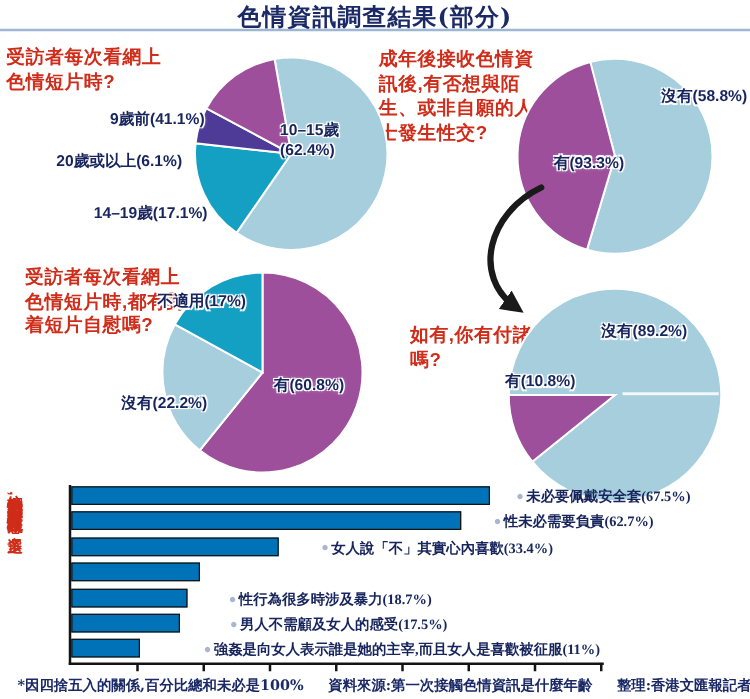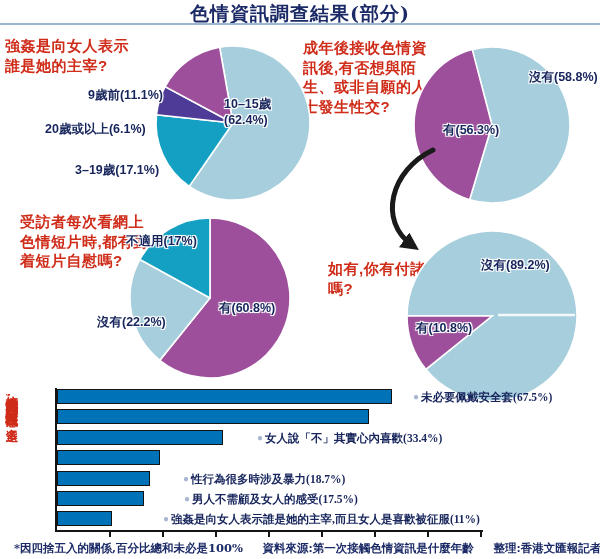--- a/index.html
+++ b/index.html
@@ -37,21 +37,21 @@
   .footer span{margin-right:16px;font-weight:bold;}
 </style>
 </head>
 <body>
 
 <div class="page">
 
   <div class="title">色情資訊調查結果(部分)</div>
   <div class="title-rule"></div>
 
-  <div class="question" id="q1">強姦是向女人表示誰是她的主宰?</div>
+  <div class="question" id="q1">受訪者每次看網上色情短片時?</div>
   <div class="question" id="q2">成年後接收色情資訊後,有否想與陌生、或非自願的人士發生性交?</div>
   <div class="question" id="q3">受訪者每次看網上色情短片時,都有對着短片自慰嗎?</div>
   <div class="question" id="q4">如有,你有付諸行動嗎?</div>
 
   <svg id="pies-svg" width="600" height="559" viewBox="0 0 600 559">
     <defs>
       <marker id="ah" viewBox="0 0 10 10" refX="6" refY="5" markerWidth="3.6" markerHeight="3.6" orient="auto-start-reverse">
         <path d="M0,0 L10,5 L0,10 z" fill="#1a1a1a"></path>
       </marker>
     </defs>
@@ -70,30 +70,30 @@
         <line x1="498" y1="315" x2="575" y2="315" stroke="rgba(255,255,255,0.85)" stroke-width="2.5"></line>
       </g>
     <path d="M433,150 C391,170 377,221 413,246" stroke="#1a1a1a" stroke-width="5" fill="none" stroke-linecap="round" marker-end="url(#ah)"></path>
   </svg>
 
   <div id="pie-labels">
       <div class="pie-label two" style="left: 224px; top: 96px; width: 72px;">
         <div>10–15歲</div>
         <div>(62.4%)</div>
       </div>
-      <div class="pie-label" style="left: 75px; top: 162px;">3–19歲(17.1%)</div>
+      <div class="pie-label" style="left: 75px; top: 162px;">14–19歲(17.1%)</div>
       <div class="pie-label" style="left: 45px; top: 121px;">20歲或以上(6.1%)</div>
-      <div class="pie-label" style="left: 88px; top: 87px;">9歲前(11.1%)</div>
+      <div class="pie-label" style="left: 88px; top: 87px;">9歲前(41.1%)</div>
       <div class="pie-label" style="left: 497px; top: 69px; padding-left: 32px;">沒有(58.8%)</div>
-      <div class="pie-label" style="left: 443px; top: 122px;">有(56.3%)</div>
+      <div class="pie-label" style="left: 443px; top: 122px;">有(93.3%)</div>
       <div class="pie-label" style="left: 219px; top: 300px;">有(60.8%)</div>
       <div class="pie-label" style="left: 97px; top: 314px;">沒有(22.2%)</div>
       <div class="pie-label" style="left: 126px; top: 233px;">不適用(17%)</div>
       <div class="pie-label" style="left: 481px; top: 257px;">沒有(89.2%)</div>
-      <div class="pie-label" style="left: 404px; top: 320px; margin-left: 12px;">有(10.8%)</div>
+      <div class="pie-label" style="left: 404px; top: 297px;">有(10.8%)</div>
     </div>
 
   <div class="v-question">接觸色情資訊後,有什麼錯誤性觀念?(多選)</div>
 
   <div class="y-axis"></div>
   <div class="x-axis"></div>
   <div id="ticks">
       <div class="tick" style="left: 109px;"></div>
       <div class="tick" style="left: 162px;"></div>
       <div class="tick" style="left: 215px;"></div>
@@ -104,20 +104,21 @@
       <div class="tick" style="left: 480px;"></div>
     </div>
 
   <div class="barchart" id="barchart">
       <div class="bar-row" style="top: 0px; width: 540px;">
         <div class="bar-rect" style="width: 335px;"></div>
         <div class="bar-label" style="left: 356px;"><span class="bullet">●</span>未必要佩戴安全套(67.5%)</div>
       </div>
       <div class="bar-row" style="top: 20px; width: 540px;">
         <div class="bar-rect" style="width: 312px;"></div>
+        <div class="bar-label" style="left: 338px;"><span class="bullet">●</span>性未必需要負責(62.7%)</div>
       </div>
       <div class="bar-row" style="top: 41px; width: 540px;">
         <div class="bar-rect" style="width: 166px;"></div>
         <div class="bar-label" style="left: 200px;"><span class="bullet">●</span>女人說「不」其實心內喜歡(33.4%)</div>
       </div>
       <div class="bar-row" style="top: 61px; width: 540px;">
         <div class="bar-rect" style="width: 103px;"></div>
       </div>
       <div class="bar-row" style="top: 82px; width: 540px;">
         <div class="bar-rect" style="width: 93px;"></div>

